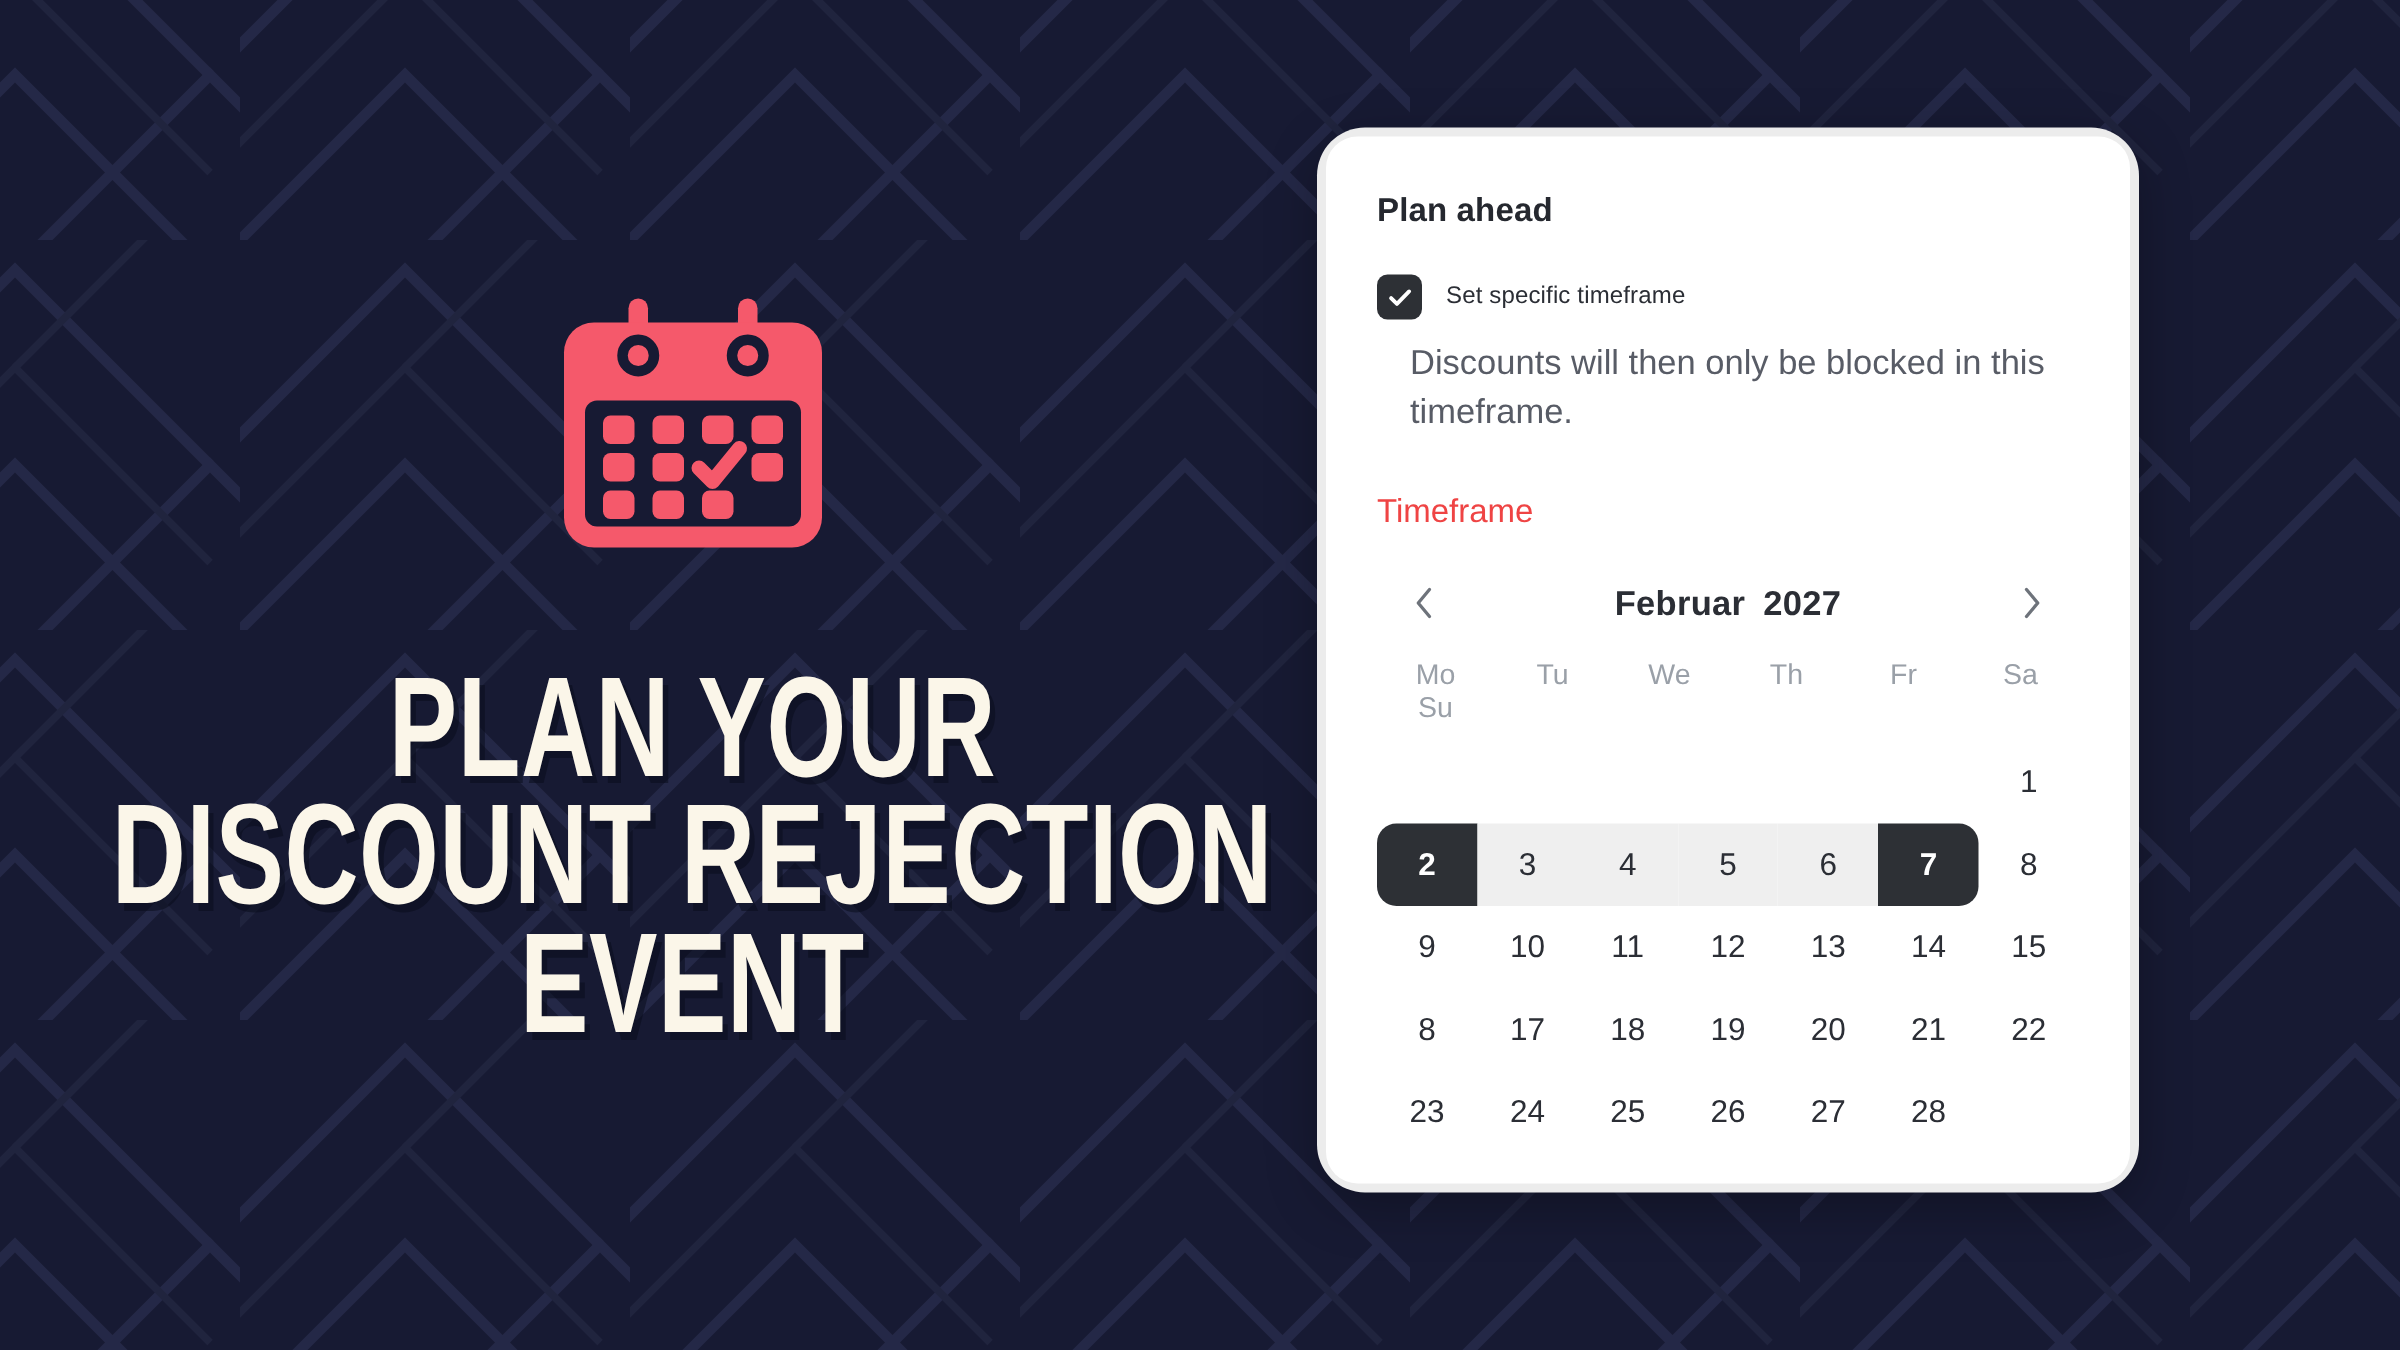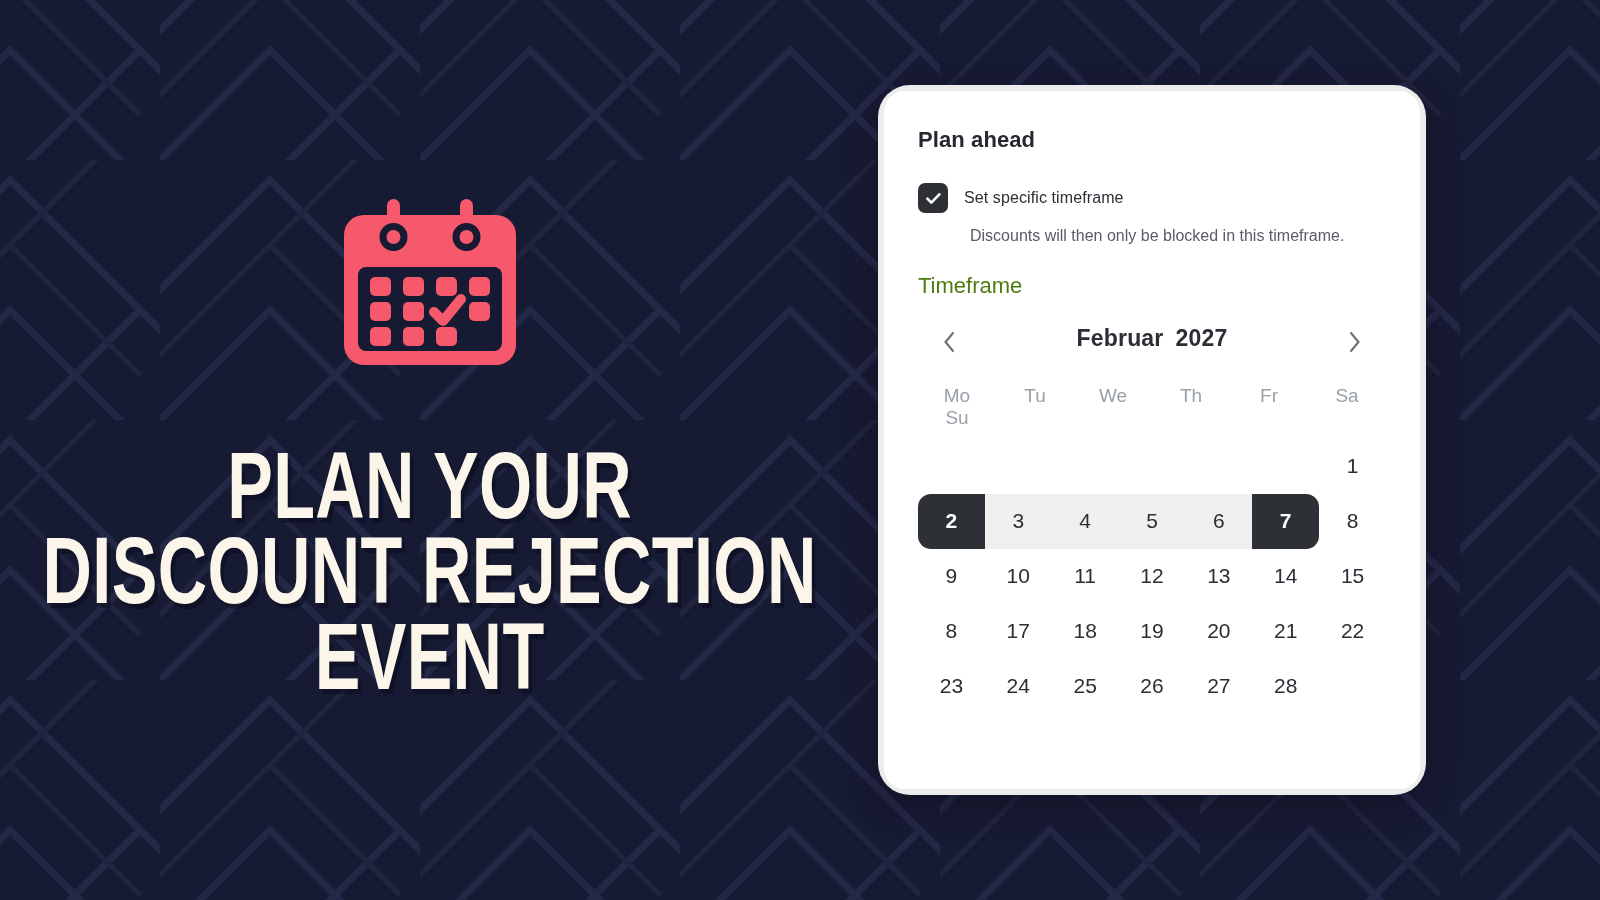--- a/index.html
+++ b/index.html
@@ -40,20 +40,21 @@
   
   #hero {
     width: 860px;
     height: 100%;
     display: flex;
     flex-direction: column;
     align-items: center;
     justify-content: center;
     padding-bottom: 20px;
     position: relative;
+    margin-left: 32px;
   }
 
   #cal-icon-wrap {
     width: 200px;
     height: 200px;
     margin-bottom: 62px;
     display: flex;
     align-items: center;
     justify-content: center;
   }
@@ -123,38 +124,39 @@
   }
   #checkbox svg { display: block; }
   #checkbox-label {
     font-size: 16px;
     color: #2B2E35;
     letter-spacing: 0.1px;
   }
 
   #checkbox-desc {
     margin-top: 12px;
-    margin-left: 52px;
-    font-size: 16px;
+    margin-left: 22px;
+    font-size: 23px;
     line-height: 1.42;
     color: #585C66;
     max-width: 425px;
   }
 
   #timeframe-label {
-    margin-top: 25px;
+    margin-top: 38px;
     font-size: 22px;
-    color: #4d7c0f;
+    color: #ef4444;
   }
 
   
   #calendar { margin-top: 26px; }
 
   #cal-header {
     display: flex;
+    align-items: center;
     justify-content: space-between;
     padding: 0 14px;
     height: 44px;
   }
   .nav-btn {
     width: 34px;
     height: 34px;
     display: flex;
     align-items: center;
     justify-content: center;

